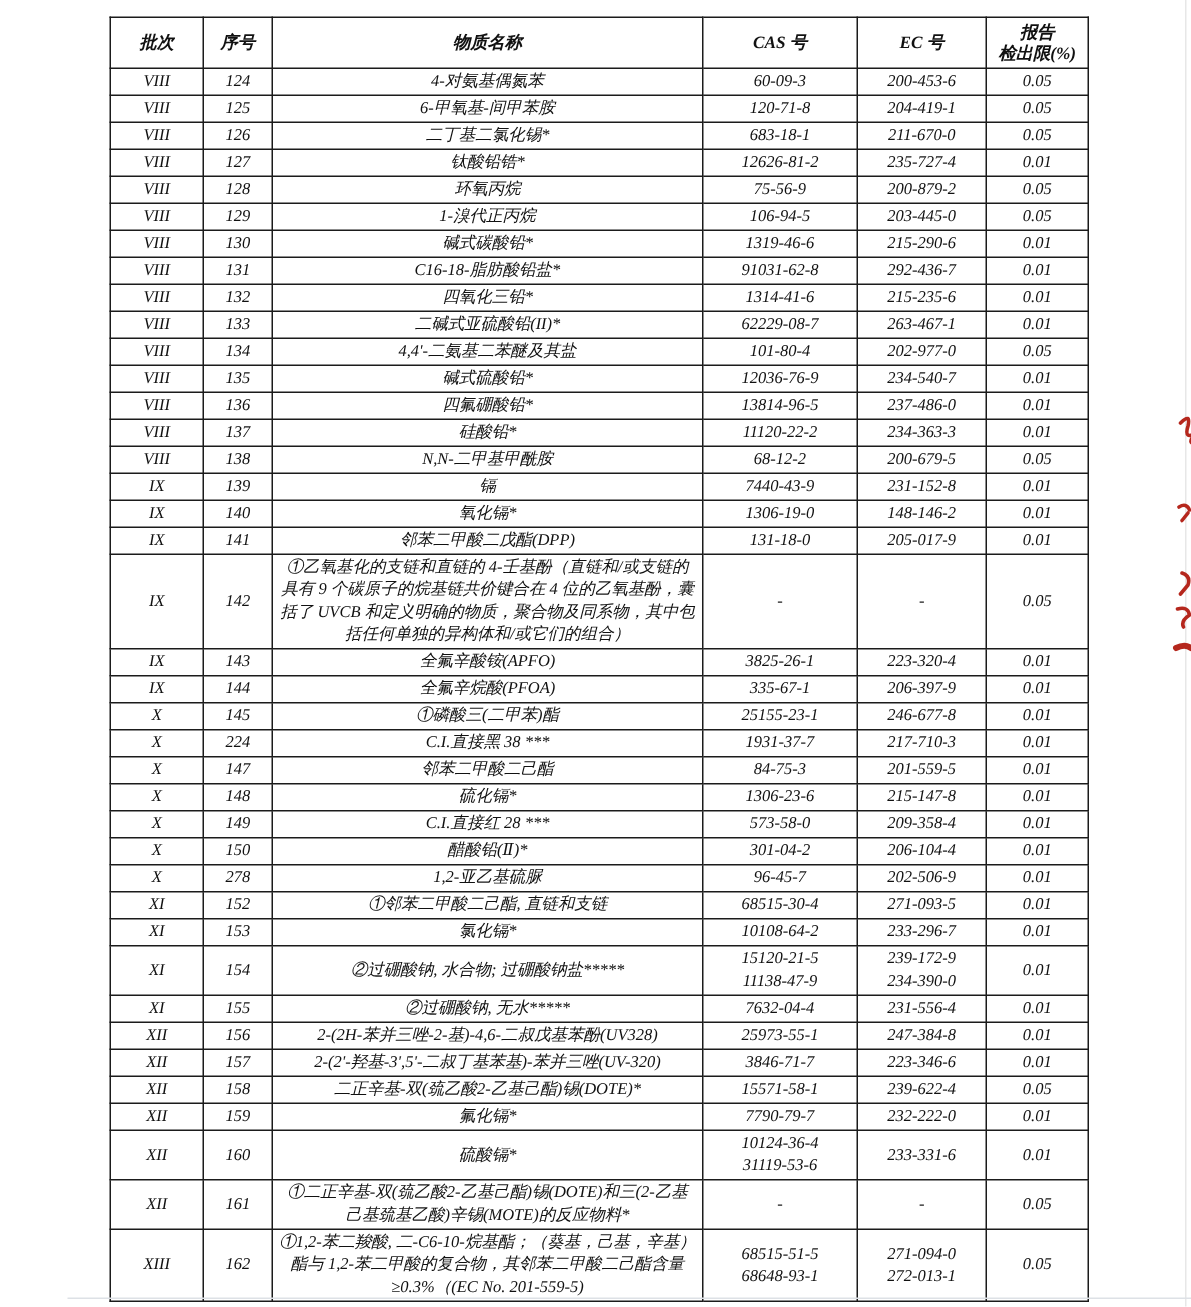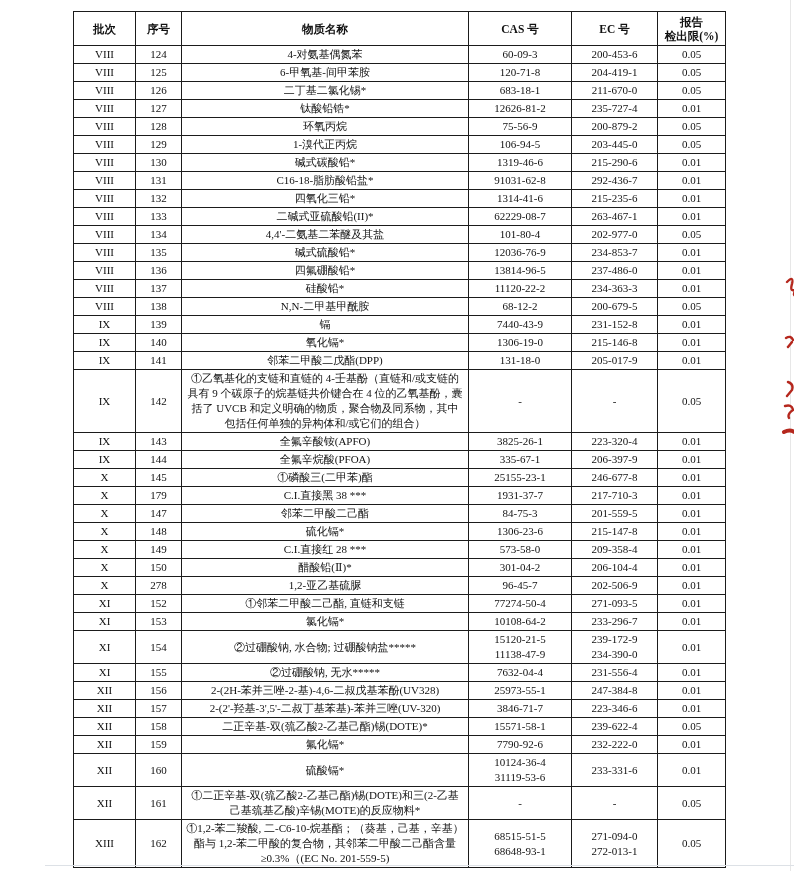--- a/index.html
+++ b/index.html
@@ -6,20 +6,21 @@
   body{
     width:794px;height:871px;position:relative;overflow:hidden;
     background:#ffffff;
     font-family:"Liberation Serif","DejaVu Serif",serif;
     color:#111;
   }
   #doc-table{
     position:absolute;left:73px;top:11px;
     border-collapse:collapse;table-layout:fixed;
     width:652px;
+    font-style:italic;
   }
   #doc-table th,#doc-table td{
     border:1px solid #1b1b1b;
     font-size:11px;line-height:15px;
     text-align:center;vertical-align:middle;
     padding:1px 2px;
     white-space:pre-line;
     overflow:hidden;
   }
   #doc-table thead th{
@@ -146,21 +147,21 @@
         <td class="c2">4,4'-二氨基二苯醚及其盐</td>
         <td class="c3">101-80-4</td>
         <td class="c4">202-977-0</td>
         <td class="c5">0.05</td>
       </tr>
       <tr>
         <td class="c0">VIII</td>
         <td class="c1">135</td>
         <td class="c2">碱式硫酸铅*</td>
         <td class="c3">12036-76-9</td>
-        <td class="c4">234-853-7</td>
+        <td class="c4">234-540-7</td>
         <td class="c5">0.01</td>
       </tr>
       <tr>
         <td class="c0">VIII</td>
         <td class="c1">136</td>
         <td class="c2">四氟硼酸铅*</td>
         <td class="c3">13814-96-5</td>
         <td class="c4">237-486-0</td>
         <td class="c5">0.01</td>
       </tr>
@@ -186,21 +187,21 @@
         <td class="c2">镉</td>
         <td class="c3">7440-43-9</td>
         <td class="c4">231-152-8</td>
         <td class="c5">0.01</td>
       </tr>
       <tr>
         <td class="c0">IX</td>
         <td class="c1">140</td>
         <td class="c2">氧化镉*</td>
         <td class="c3">1306-19-0</td>
-        <td class="c4">215-146-8</td>
+        <td class="c4">148-146-2</td>
         <td class="c5">0.01</td>
       </tr>
       <tr>
         <td class="c0">IX</td>
         <td class="c1">141</td>
         <td class="c2">邻苯二甲酸二戊酯(DPP)</td>
         <td class="c3">131-18-0</td>
         <td class="c4">205-017-9</td>
         <td class="c5">0.01</td>
       </tr>
@@ -231,21 +232,21 @@
       <tr>
         <td class="c0">X</td>
         <td class="c1">145</td>
         <td class="c2">①磷酸三(二甲苯)酯</td>
         <td class="c3">25155-23-1</td>
         <td class="c4">246-677-8</td>
         <td class="c5">0.01</td>
       </tr>
       <tr>
         <td class="c0">X</td>
-        <td class="c1">179</td>
+        <td class="c1">224</td>
         <td class="c2">C.I.直接黑 38 ***</td>
         <td class="c3">1931-37-7</td>
         <td class="c4">217-710-3</td>
         <td class="c5">0.01</td>
       </tr>
       <tr>
         <td class="c0">X</td>
         <td class="c1">147</td>
         <td class="c2">邻苯二甲酸二己酯</td>
         <td class="c3">84-75-3</td>
@@ -281,21 +282,21 @@
         <td class="c1">278</td>
         <td class="c2">1,2-亚乙基硫脲</td>
         <td class="c3">96-45-7</td>
         <td class="c4">202-506-9</td>
         <td class="c5">0.01</td>
       </tr>
       <tr>
         <td class="c0">XI</td>
         <td class="c1">152</td>
         <td class="c2">①邻苯二甲酸二己酯, 直链和支链</td>
-        <td class="c3">77274-50-4</td>
+        <td class="c3">68515-30-4</td>
         <td class="c4">271-093-5</td>
         <td class="c5">0.01</td>
       </tr>
       <tr>
         <td class="c0">XI</td>
         <td class="c1">153</td>
         <td class="c2">氯化镉*</td>
         <td class="c3">10108-64-2</td>
         <td class="c4">233-296-7</td>
         <td class="c5">0.01</td>
@@ -339,21 +340,21 @@
         <td class="c1">158</td>
         <td class="c2">二正辛基-双(巯乙酸2-乙基己酯)锡(DOTE)*</td>
         <td class="c3">15571-58-1</td>
         <td class="c4">239-622-4</td>
         <td class="c5">0.05</td>
       </tr>
       <tr>
         <td class="c0">XII</td>
         <td class="c1">159</td>
         <td class="c2">氟化镉*</td>
-        <td class="c3">7790-92-6</td>
+        <td class="c3">7790-79-7</td>
         <td class="c4">232-222-0</td>
         <td class="c5">0.01</td>
       </tr>
       <tr>
         <td class="c0">XII</td>
         <td class="c1">160</td>
         <td class="c2">硫酸镉*</td>
         <td class="c3">10124-36-4
 31119-53-6</td>
         <td class="c4">233-331-6</td>

